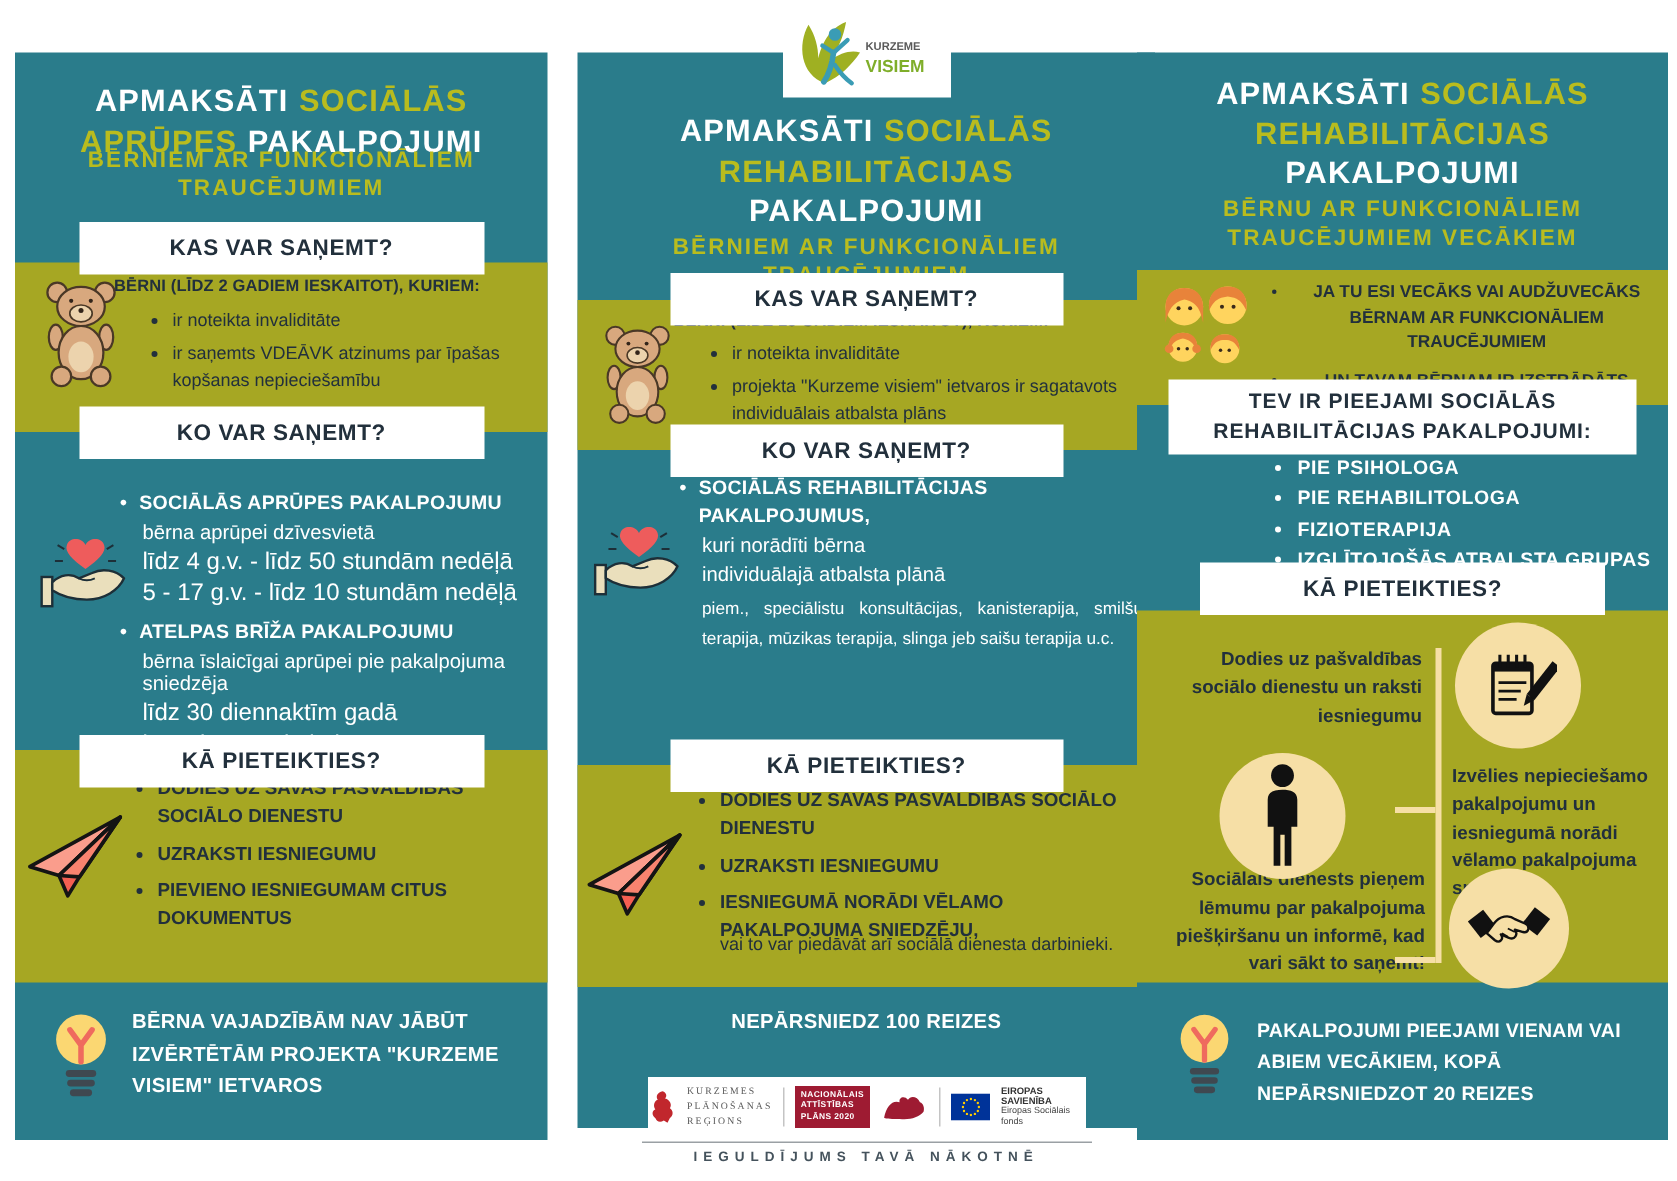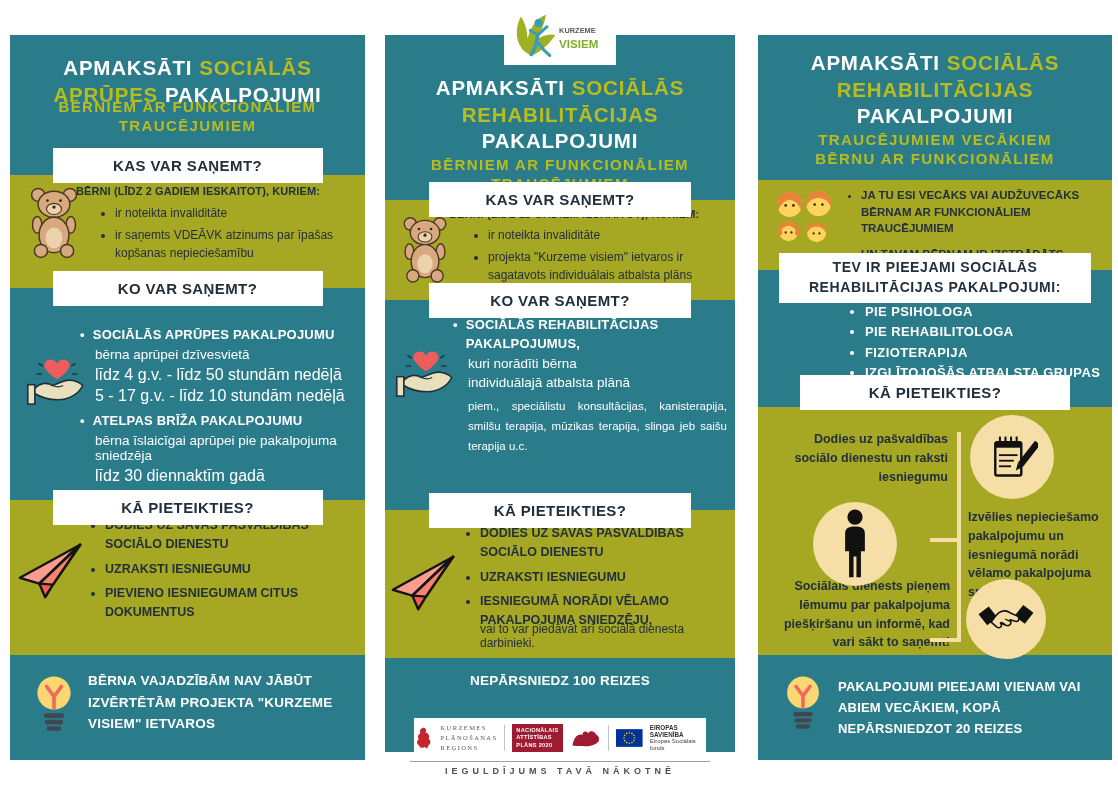--- a/index.html
+++ b/index.html
@@ -156,21 +156,21 @@
         <circle cx="26" cy="24" r="18" fill="#fbd772"></circle>
         <path d="M26,40 L26,28 M26,28 L18,17 M26,28 L34,17" stroke="#ef6a5e" stroke-width="4" fill="none" stroke-linecap="round"></path>
         <rect x="15" y="46" width="22" height="5" rx="2.5" fill="#3f4850"></rect>
         <rect x="16" y="53" width="20" height="5" rx="2.5" fill="#3f4850"></rect>
         <rect x="18" y="60" width="16" height="5" rx="2.5" fill="#3f4850"></rect>
       </svg>
       <div class="note-txt" style="left:78px;top:15px;right:8px;">BĒRNA VAJADZĪBĀM NAV JĀBŪT IZVĒRTĒTĀM PROJEKTA "KURZEME VISIEM" IETVAROS</div>
     </div>
   </div>
 
-  <div class="poster" id="posterM" style="left:385px;top:35px;width:350px;height:717px;overflow:visible;">
+  <div class="poster" id="posterM" style="left:385px;top:35px;width:350px;height:717px;overflow:visible;padding-left:35px;">
 
     <div class="logo-box" style="top:-28px;width:112px;height:58px;">
       <svg width="104" height="52" viewBox="0 0 112 54">
         <path d="M26,48 C8,42 6,20 14,6 C19,14 21,22 21,30 C25,14 33,7 41,4 C39,15 35,24 29,32 C37,26 45,24 51,26 C45,35 37,43 26,48 Z" fill="#9fb022"></path>
         <circle cx="33" cy="13" r="4.5" fill="#3a9cb5"></circle>
         <path d="M24,21 L32,26 L42,17" stroke="#3a9cb5" stroke-width="3.2" fill="none" stroke-linecap="round"></path>
         <path d="M32,26 C31,34 29,41 25,47" stroke="#3a9cb5" stroke-width="4" fill="none" stroke-linecap="round"></path>
         <path d="M33,35 C37,41 41,45 45,48" stroke="#3a9cb5" stroke-width="3.2" fill="none" stroke-linecap="round"></path>
         <text x="55" y="24" font-size="8" font-weight="bold" fill="#5a5a5a" font-family="Liberation Sans, sans-serif">KURZEME</text>
         <text x="55" y="40" font-size="12.5" font-weight="bold" fill="#7fae2a" font-family="Liberation Sans, sans-serif">VISIEM</text>
@@ -320,22 +320,22 @@
   </div>
 
   <div class="poster" id="posterR" style="left:758px;top:35px;width:354px;height:725px;">
 
     <div class="title" style="top:15px;">
       <div><span class="tw">APMAKSĀTI</span><span class="gap"></span><span class="to">SOCIĀLĀS</span></div>
       <div><span class="to">REHABILITĀCIJAS</span></div>
       <div><span class="tw">PAKALPOJUMI</span></div>
     </div>
     <div class="subtitle" style="top:95px;">
+      <div>BĒRNU AR FUNKCIONĀLIEM</div>
       <div>TRAUCĒJUMIEM VECĀKIEM</div>
-      <div>BĒRNU AR FUNKCIONĀLIEM</div>
     </div>
 
     <div class="sec olive" style="top:145px;height:90px;">
       <svg class="abs" style="left:16px;top:10px;" width="62" height="56" viewBox="0 0 64 58">
         <circle cx="16" cy="15" r="13" fill="#ffd45e"></circle>
         <path d="M3,15 C3,6 9,2 16,2 C23,2 29,6 29,15 L29,26 C27,17 25,12 16,10 C8,12 5,17 3,26 Z" fill="#e8833a"></path>
         <circle cx="12" cy="16" r="1.4" fill="#3a2a1a"></circle>
           <circle cx="20" cy="16" r="1.4" fill="#3a2a1a"></circle>
         <circle cx="46" cy="14" r="13" fill="#ffd45e"></circle>
         <path d="M33,14 C33,5 39,1 46,1 C53,1 59,5 59,14 L59,18 C55,9 51,9 46,8 C41,9 37,9 33,18 Z" fill="#e8833a"></path>
@@ -345,21 +345,21 @@
         <path d="M5,43 C5,36 9,33 15,33 C21,33 25,36 25,43 L25,46 C22,39 19,38 15,37 C11,38 8,39 5,46 Z" fill="#e8833a"></path>
         <circle cx="5.5" cy="44" r="3" fill="#e8833a"></circle>
           <circle cx="24.5" cy="44" r="3" fill="#e8833a"></circle>
         <circle cx="12" cy="44" r="1.2" fill="#3a2a1a"></circle>
           <circle cx="18" cy="44" r="1.2" fill="#3a2a1a"></circle>
         <circle cx="44" cy="44" r="10" fill="#ffd45e"></circle>
         <path d="M34,44 C34,37 38,34 44,34 C50,34 54,37 54,44 L54,45 C51,39 48,38 44,38 C40,38 37,39 34,45 Z" fill="#e8833a"></path>
         <circle cx="41" cy="45" r="1.2" fill="#3a2a1a"></circle>
           <circle cx="47" cy="45" r="1.2" fill="#3a2a1a"></circle>
       </svg>
-      <ul class="blist ka-list" style="left:86px;top:7px;right:4px;font-size:11.5px;line-height:1.45;">
+      <ul class="blist ka-list" style="left:86px;top:7px;right:4px;font-size:11.5px;line-height:1.45;text-align:center;">
         <li style="margin-bottom:9px;">JA TU ESI VECĀKS  VAI AUDŽUVECĀKS BĒRNAM AR FUNKCIONĀLIEM TRAUCĒJUMIEM</li>
         <li>UN TAVAM BĒRNAM IR IZSTRĀDĀTS INDIVIDUĀLAIS ATBALSTA PLĀNS</li>
       </ul>
     </div>
 
     <div class="hbox" style="top:218px;width:312px;height:50px;font-size:14px;line-height:1.4;letter-spacing:.6px;">
       <span style="display:block;width:285px;">TEV IR PIEEJAMI SOCIĀLĀS REHABILITĀCIJAS PAKALPOJUMI:</span>
     </div>
 
     <ul class="blist abs" style="left:90px;top:270px;right:4px;color:#fff;font-weight:bold;font-size:13px;line-height:1.1;letter-spacing:.4px;margin:0;">

